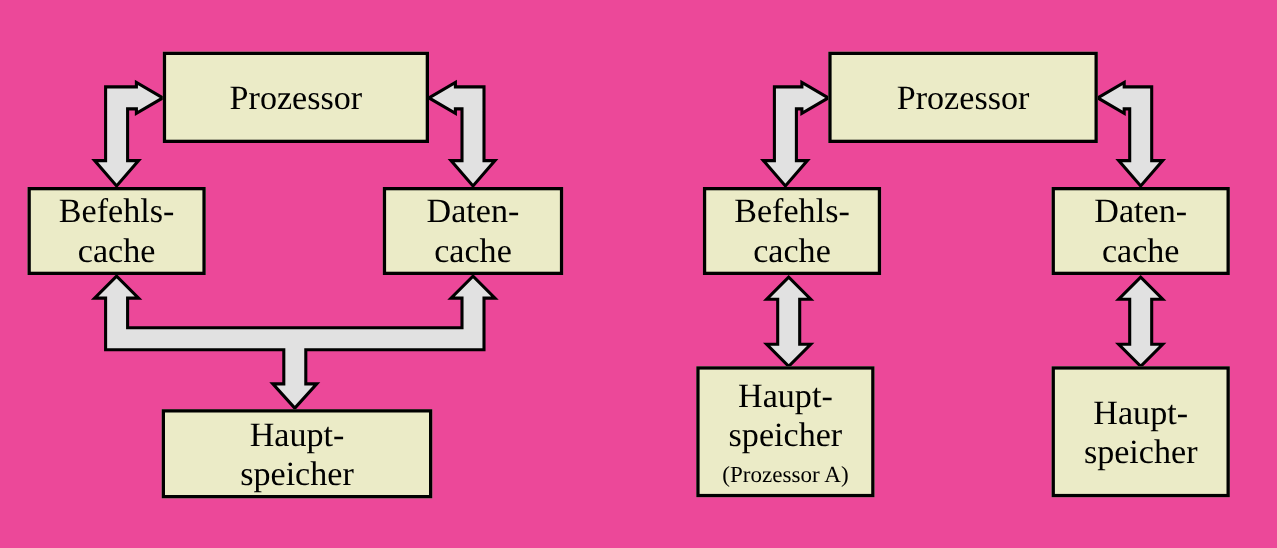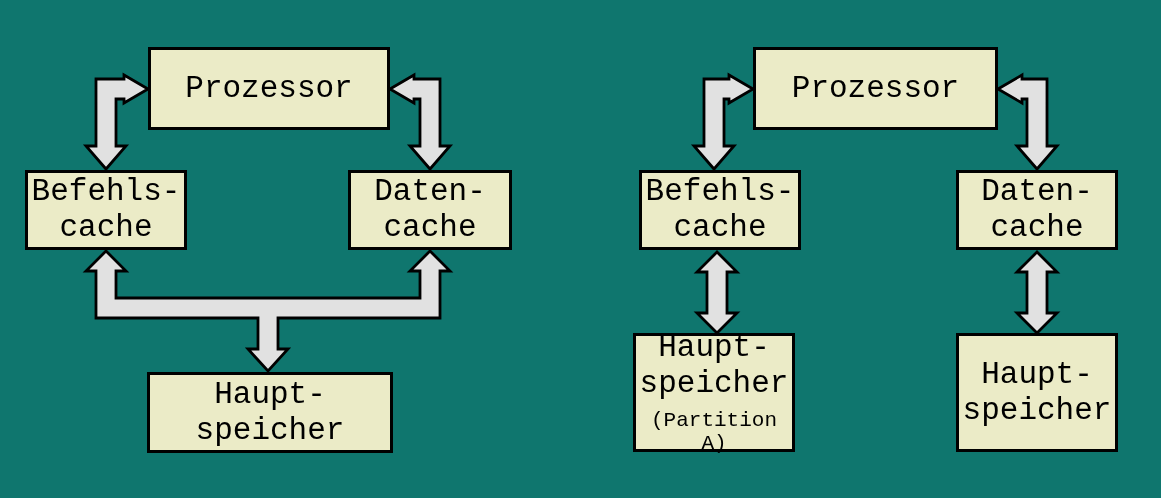--- a/index.html
+++ b/index.html
@@ -1,22 +1,22 @@
 <!DOCTYPE html>
 <html><head>
 <meta charset="utf-8">
 <style>
   html, body { margin: 0; padding: 0; background: #ffffff; }
   .canvas {
     position: relative;
     width: 1161px;
     height: 498px;
-    background: #0f766e;
+    background: #ec4899;
     overflow: hidden;
-    font-family: Liberation Mono, monospace;
+    font-family: Liberation Serif, serif;
   }
   .arrows {
     position: absolute;
     left: 0; top: 0;
     width: 1161px; height: 498px;
   }
   .arrows path {
     stroke: #000000;
     stroke-width: 2.8;
     stroke-linejoin: miter;
@@ -101,21 +101,21 @@
       <span class="label">Befehls-
 cache</span>
     </div>
     <div class="box d2">
       <span class="label">Daten-
 cache</span>
     </div>
     <div class="box ha">
       <span class="label">Haupt-
 speicher</span>
-      <span class="sublabel">(Partition A)</span>
+      <span class="sublabel">(Prozessor A)</span>
     </div>
     <div class="box hb">
       <span class="label">Haupt-
 speicher</span>
     </div>
   </div>
 
 </div>
 
 </body></html>

